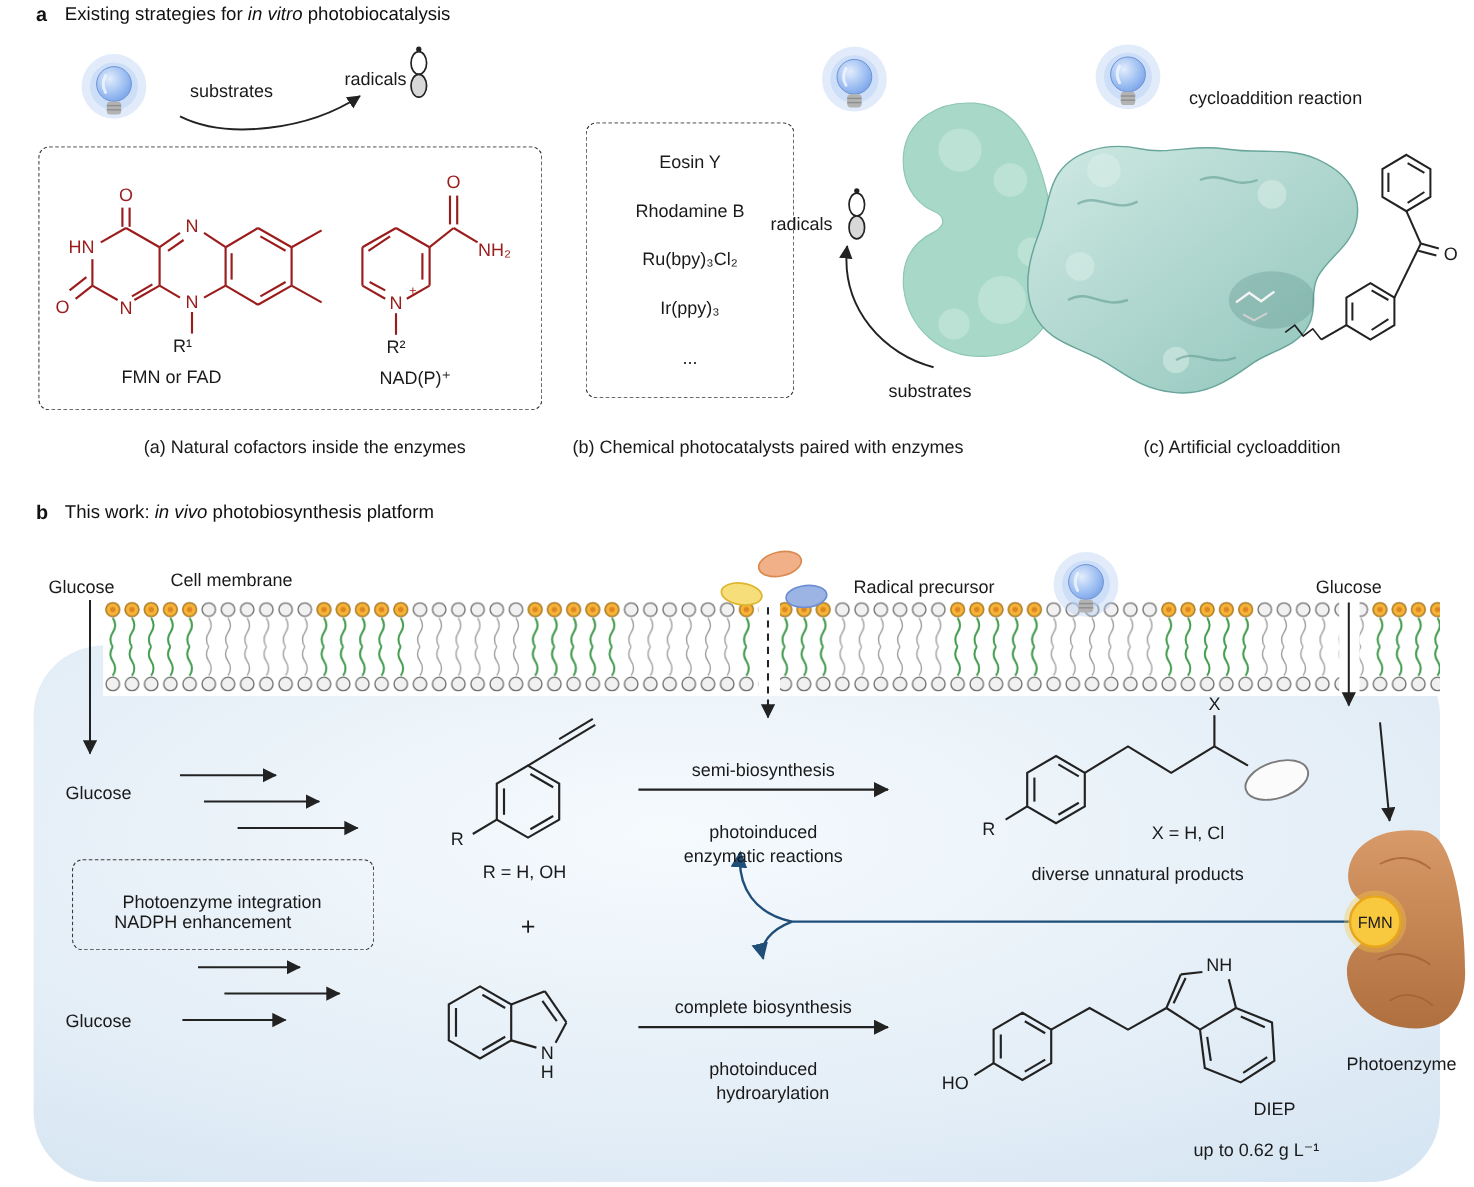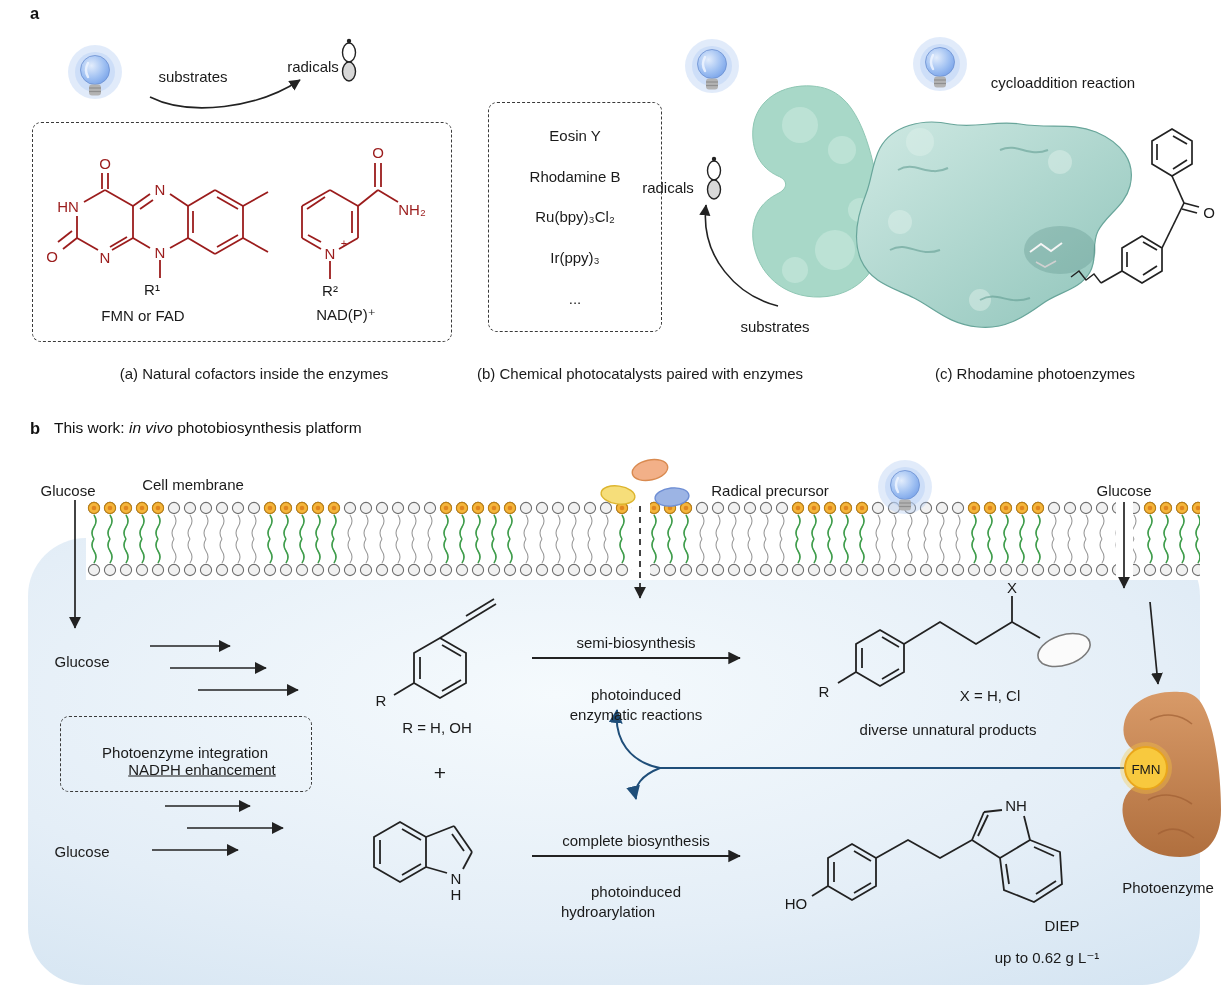--- a/index.html
+++ b/index.html
@@ -319,20 +319,21 @@
       </g>
     </g>
     <g>
       <circle cx="1146" cy="768" r="26" fill="#f8c93e" opacity="0.35"></circle>
       <circle cx="1146" cy="768" r="21" fill="#f8c93e" stroke="#e9a61b" stroke-width="2"></circle>
     </g>
   </g>
 </svg>
 
 <div class="hdr panel-letter" style="left:30px;top:13px;">a</div>
+<div class="hdr" style="left:54px;top:13px;"><span>Existing strategies for </span><i>in vitro</i><span> photobiocatalysis</span></div>
 
 <div class="dashed-box" style="left:32px;top:122px;width:418px;height:218px;"></div>
 <div class="lbl" style="left:193px;top:76px;">substrates</div>
 <div class="lbl" style="left:313px;top:66px;">radicals</div>
 <div class="lbl red atom" style="left:105px;top:163px;">O</div>
 <div class="lbl red atom" style="left:68px;top:206px;">HN</div>
 <div class="lbl red atom" style="left:52px;top:256px;">O</div>
 <div class="lbl red atom" style="left:105px;top:257px;">N</div>
 <div class="lbl red atom" style="left:160px;top:189px;">N</div>
 <div class="lbl red atom" style="left:160px;top:252px;">N</div>
@@ -352,49 +353,49 @@
   <div>Ru(bpy)₃Cl₂</div>
   <div>Ir(ppy)₃</div>
   <div>...</div>
 </div>
 <div class="lbl" style="left:668px;top:187px;">radicals</div>
 <div class="lbl" style="left:775px;top:326px;">substrates</div>
 <div class="lbl cap" style="left:640px;top:373px;">(b) Chemical photocatalysts paired with enzymes</div>
 
 <div class="lbl" style="left:1063px;top:82px;">cycloaddition reaction</div>
 <div class="lbl atom" style="left:1209px;top:212px;">O</div>
-<div class="lbl cap" style="left:1035px;top:373px;">(c) Rhodamine photoenzymes</div>
+<div class="lbl cap" style="left:1035px;top:373px;">(c) Artificial cycloaddition</div>
 
 <div class="hdr panel-letter" style="left:30px;top:428px;">b</div>
 <div class="hdr" style="left:54px;top:428px;"><span>This work: </span><i>in vivo</i><span> photobiosynthesis platform</span></div>
 
 <div class="lbl" style="left:68px;top:490px;">Glucose</div>
 <div class="lbl" style="left:193px;top:484px;">Cell membrane</div>
 <div class="lbl" style="left:770px;top:490px;">Radical precursor</div>
 <div class="lbl" style="left:1124px;top:490px;">Glucose</div>
 
 <div class="lbl" style="left:82px;top:661px;">Glucose</div>
 <div class="lbl" style="left:82px;top:851px;">Glucose</div>
 <div class="lbl" style="left:381px;top:700px;">R</div>
 <div class="lbl" style="left:437px;top:727px;">R = H, OH</div>
 <div class="lbl plus-sign" style="left:440px;top:773px;">+</div>
 <div class="lbl atom" style="left:456px;top:878px;">N</div>
 <div class="lbl atom" style="left:456px;top:894px;">H</div>
 
 <div class="dashed-box" style="left:60px;top:716px;width:250px;height:74px;"></div>
 <div class="lbl" style="left:185px;top:741px;margin-top:11px;">Photoenzyme integration</div>
-<div class="lbl" style="left:202px;top:769px;text-decoration:underline;">NADPH enhancement</div>
+<div class="lbl" style="left:169px;top:769px;">NADPH enhancement</div>
 
 <div class="lbl" style="left:636px;top:642px;">semi-biosynthesis</div>
 <div class="lbl" style="left:636px;top:694px;">photoinduced</div>
 <div class="lbl" style="left:636px;top:714px;">enzymatic reactions</div>
 
 <div class="lbl" style="left:636px;top:840px;">complete biosynthesis</div>
 <div class="lbl" style="left:636px;top:891px;">photoinduced</div>
-<div class="lbl" style="left:608px;top:911px;">hydroarylation</div>
+<div class="lbl" style="left:644px;top:911px;">hydroarylation</div>
 
 <div class="lbl" style="left:824px;top:691px;">R</div>
 <div class="lbl" style="left:1012px;top:587px;">X</div>
 <div class="lbl" style="left:990px;top:695px;">X = H, Cl</div>
 <div class="lbl" style="left:948px;top:729px;">diverse unnatural products</div>
 
 <div class="lbl" style="left:796px;top:903px;">HO</div>
 <div class="lbl" style="left:1016px;top:805px;">NH</div>
 <div class="lbl bold" style="left:1062px;top:925px;">DIEP</div>
 <div class="lbl" style="left:1047px;top:958px;">up to 0.62 g L⁻¹</div>

